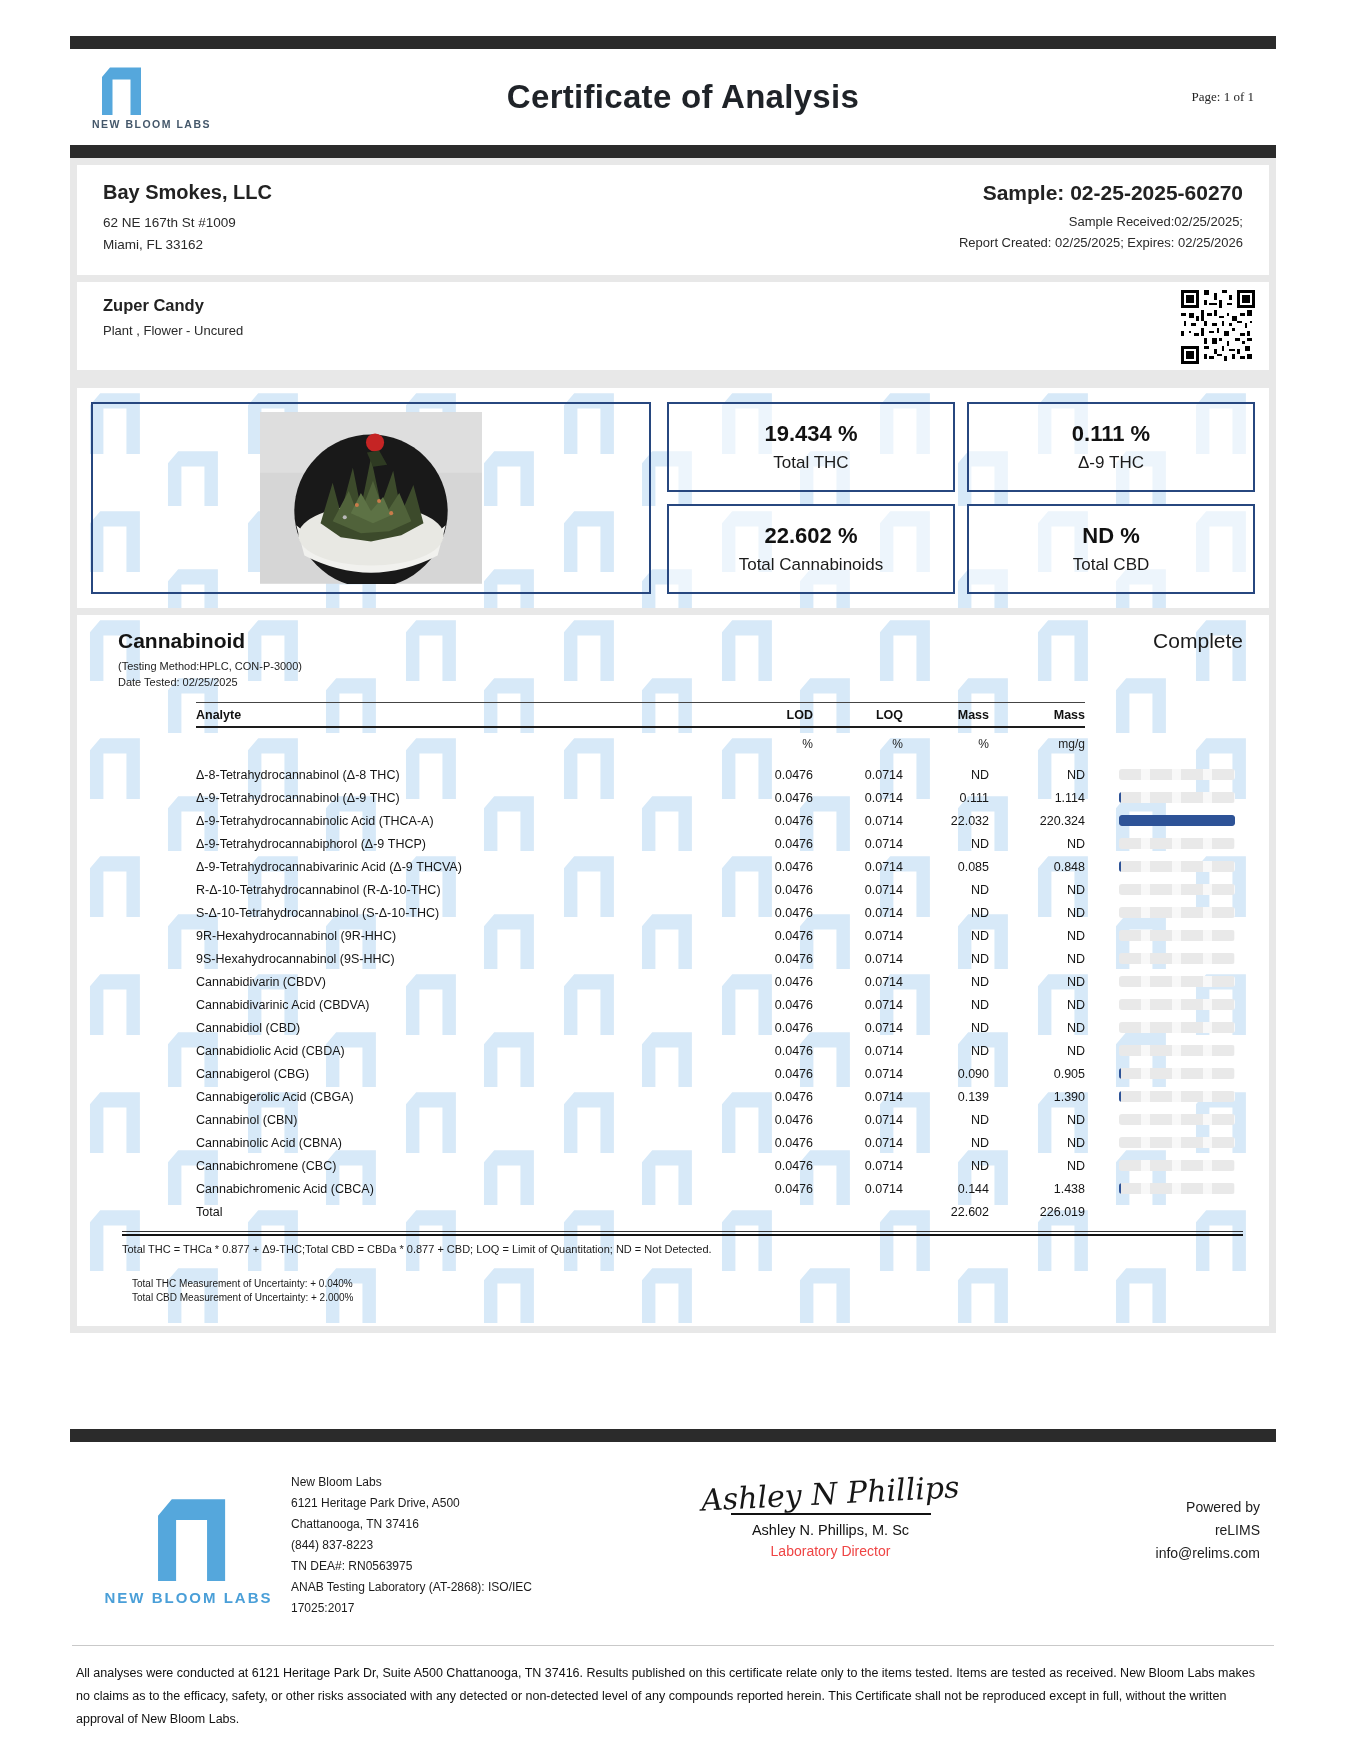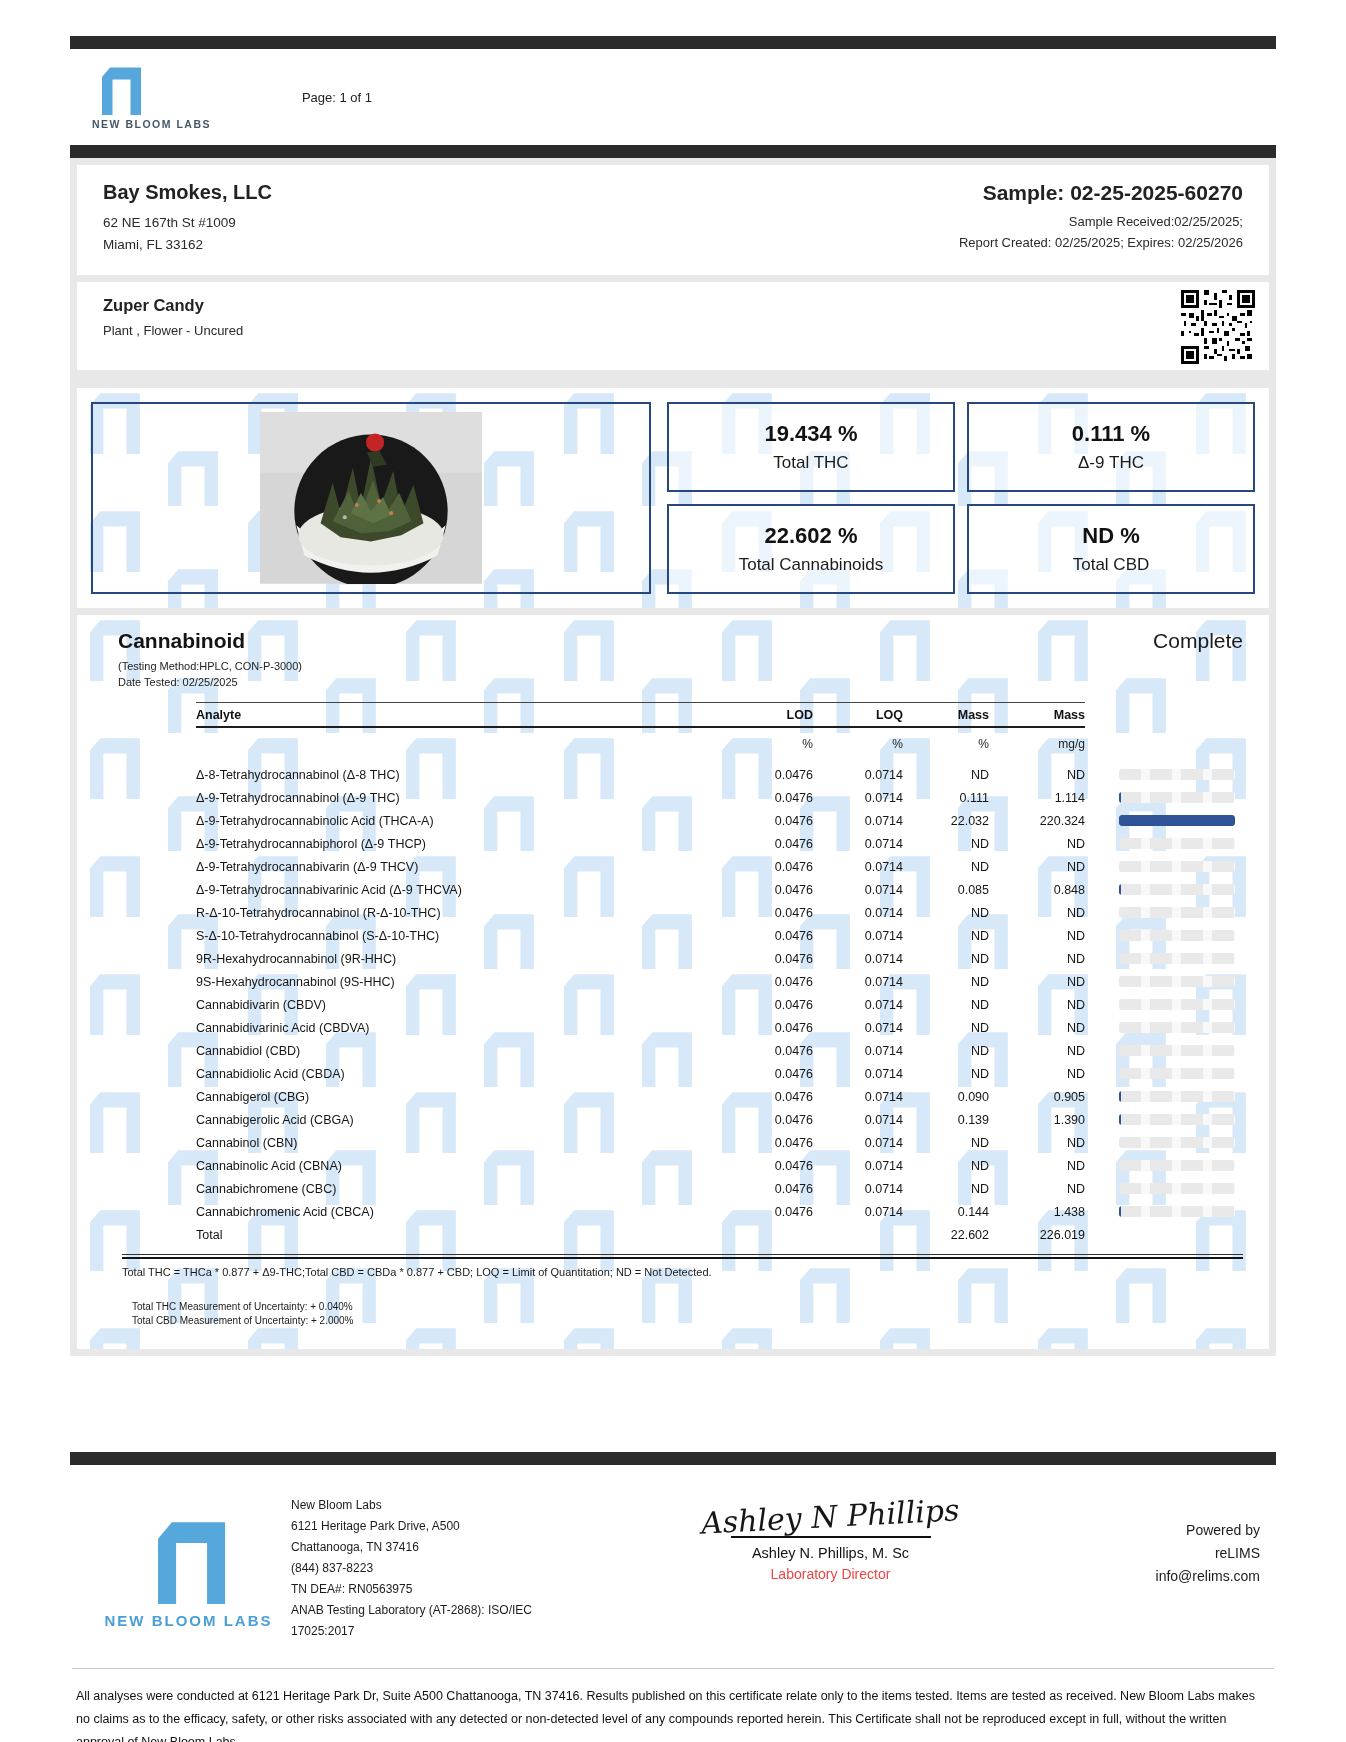--- a/index.html
+++ b/index.html
@@ -12,21 +12,21 @@
   }
   .content { width: 1206px; margin: 0 auto; padding-top: 36px; }
   .band { height: 13px; background: #2b2b2b; }
 
   
   .doc-header { display: flex; align-items: center; padding: 10px 22px; height: 96px; background:#fff; }
   .logo-block { width: 150px; display: flex; flex-direction: column; align-items: flex-start; gap: 3px; }
   .logo-block svg { display: block; }
   .logo-text-sm { font-size: 10.5px; letter-spacing: 1.5px; color: #44576a; font-weight: 600; }
   .doc-title { flex: 1; text-align: center; font-size: 33px; font-weight: 600; color: #1f2328; letter-spacing: 0.3px; }
-  .page-label { width: 130px; text-align: right; font-size: 13px; color: #222; }
+  .page-label { width: 130px; text-align: right; font-size: 13px; color: #222; font-family: Liberation Serif, serif; }
 
   
   .graywrap { background: #e8e8e8; padding: 7px; }
   .card { background: #ffffff; position: relative; }
   .card + .card { margin-top: 7px; }
   .gap { height: 18px; }
 
   .info-card { display: flex; justify-content: space-between; padding: 16px 26px 20px 26px; }
   .client-name { font-size: 20px; font-weight: 600; margin-bottom: 8px; }
   .client-line { font-size: 13.5px; color: #2a2a2a; line-height: 1.6; }
@@ -117,20 +117,21 @@
 
   <div class="band"></div>
 
   <header class="doc-header">
     <div class="logo-block">
       <svg width="56" height="50" viewBox="0 0 100 100">
         <use href="#nbl-glyph" fill="#55a7dc"></use>
       </svg>
       <span class="logo-text-sm">NEW BLOOM LABS</span>
     </div>
+    <div class="doc-title">Certificate of Analysis</div>
     <div class="page-label">Page: 1 of 1</div>
   </header>
 
   <div class="band"></div>
 
   <div class="graywrap">
 
     <section class="card info-card">
       <div>
         <div class="client-name">Bay Smokes, LLC</div>
@@ -296,32 +297,20 @@
     <td class="num">0.0714</td>
     <td class="num">ND</td>
     <td class="num">ND</td>
     <td class="barcell">
       <span class="bar-bg">
         
       </span>
     </td>
   </tr>
 
-  <tr>
-    <td class="analyte">Δ-9-Tetrahydrocannabivarin (Δ-9 THCV)</td>
-    <td class="num">0.0476</td>
-    <td class="num">0.0714</td>
-    <td class="num">ND</td>
-    <td class="num">ND</td>
-    <td class="barcell">
-      <span class="bar-bg">
-        
-      </span>
-    </td>
-  </tr>
 
   <tr>
     <td class="analyte">Δ-9-Tetrahydrocannabivarinic Acid (Δ-9 THCVA)</td>
     <td class="num">0.0476</td>
     <td class="num">0.0714</td>
     <td class="num">0.085</td>
     <td class="num">0.848</td>
     <td class="barcell">
       <span class="bar-bg">
         <i class="bar-fill" style="width: 2px;"></i>

